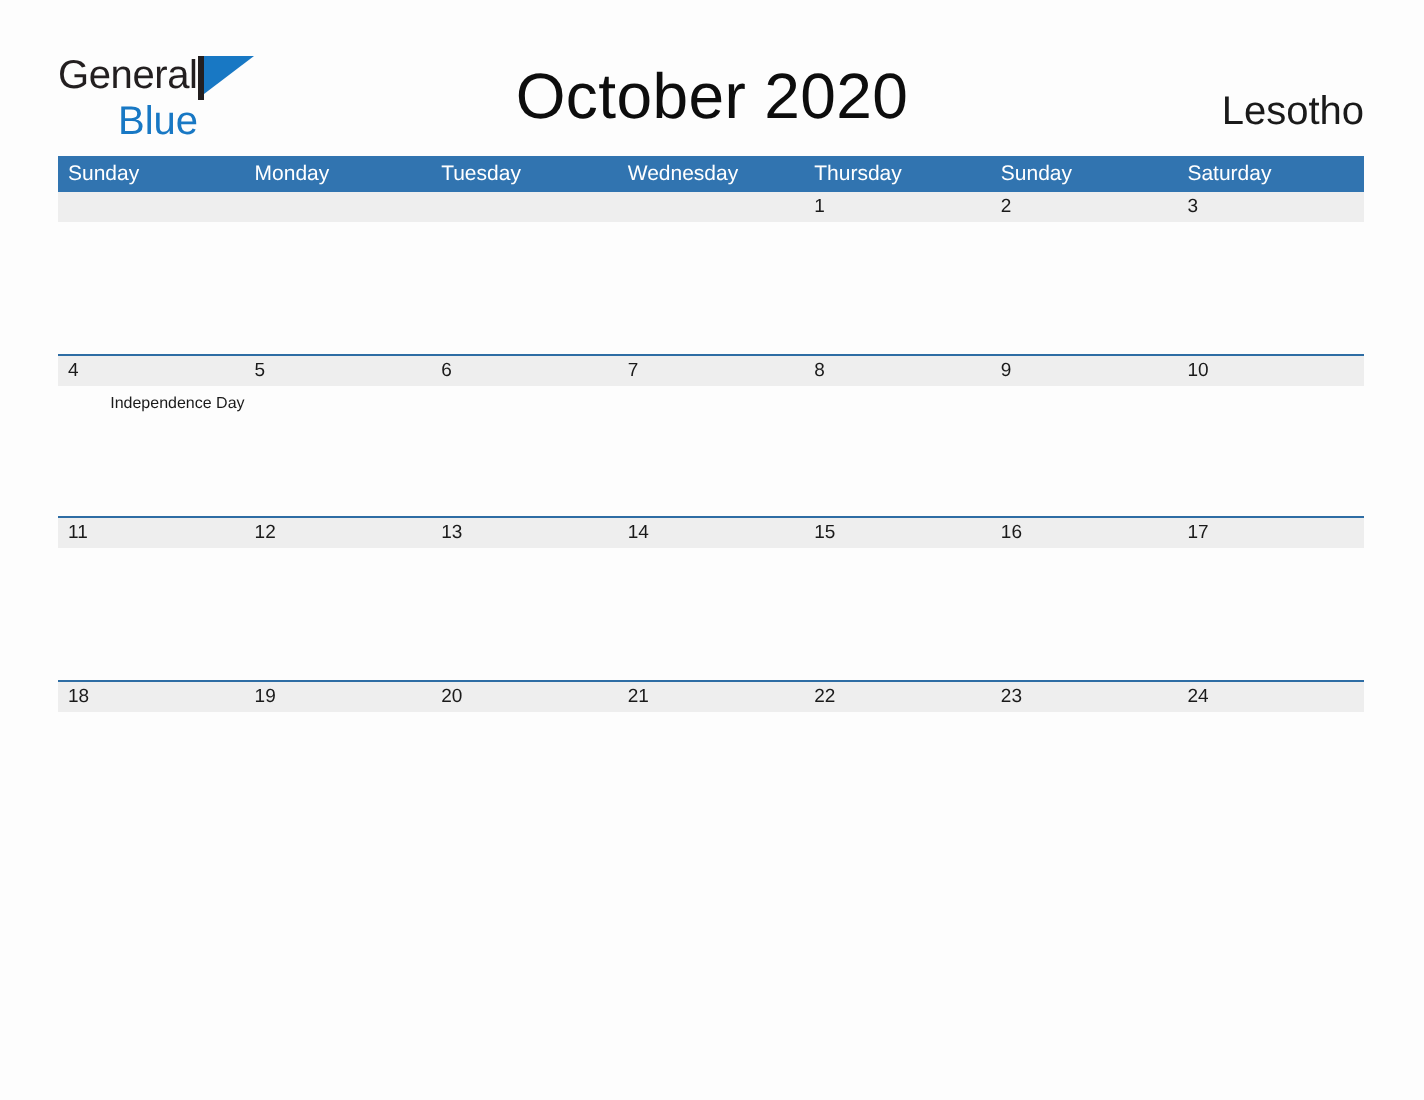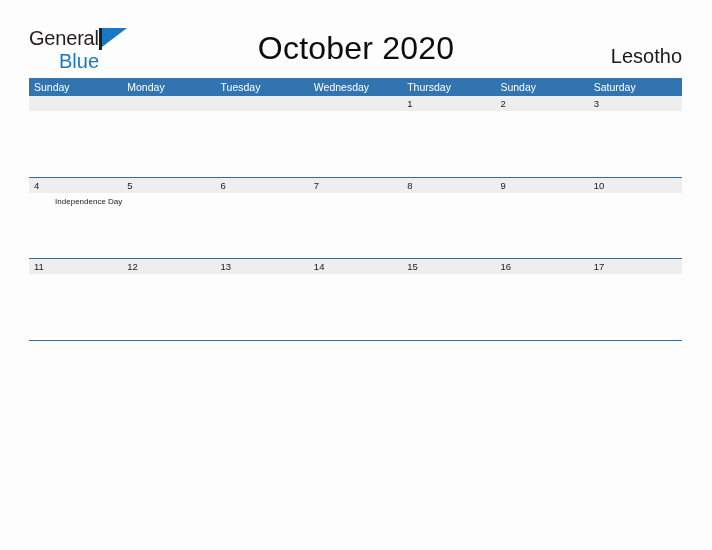--- a/index.html
+++ b/index.html
@@ -244,20 +244,29 @@
           <div class="event-cell"></div>
           <div class="event-cell"></div>
           <div class="event-cell"></div>
           <div class="event-cell"></div>
           <div class="event-cell"></div>
           <div class="event-cell"></div>
           <div class="event-cell"></div>
         </div>
       </div>
       <div class="week-row">
+        <div class="daynum-band">
+          <div class="daynum">18</div>
+          <div class="daynum">19</div>
+          <div class="daynum">20</div>
+          <div class="daynum">21</div>
+          <div class="daynum">22</div>
+          <div class="daynum">23</div>
+          <div class="daynum">24</div>
+        </div>
         <div class="event-band">
           <div class="event-cell"></div>
           <div class="event-cell"></div>
           <div class="event-cell"></div>
           <div class="event-cell"></div>
           <div class="event-cell"></div>
           <div class="event-cell"></div>
           <div class="event-cell"></div>
         </div>
       </div>

